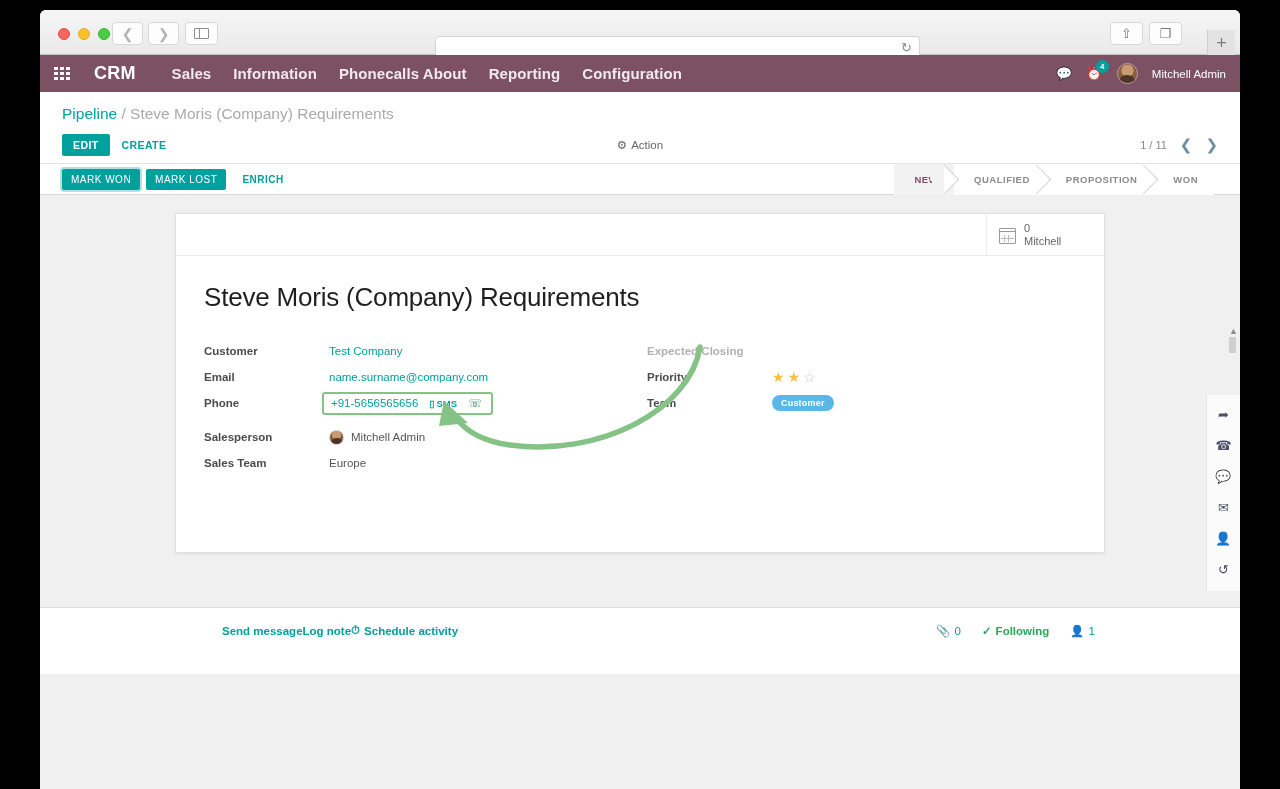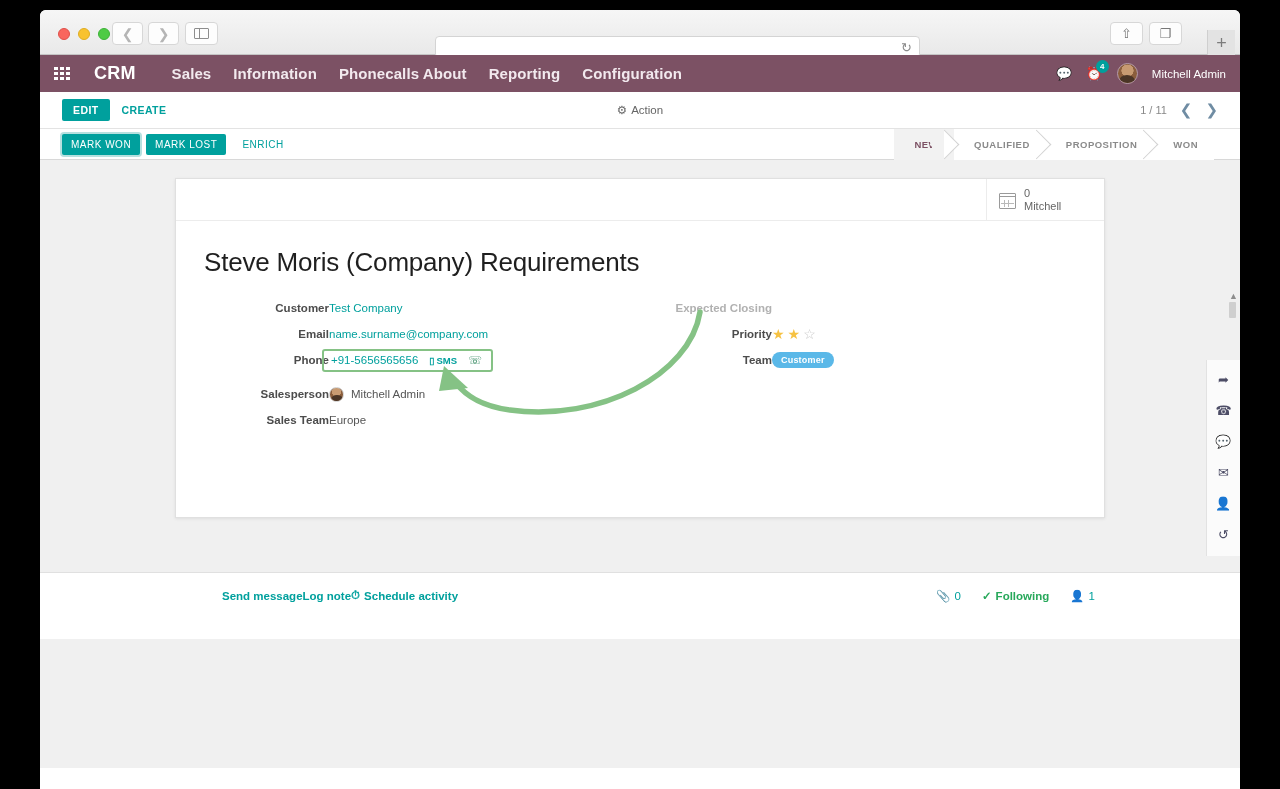--- a/index.html
+++ b/index.html
@@ -145,21 +145,21 @@
     position: relative; height: 31px; background: #fff;
     border-bottom: 1px solid #d8d8d8;
     display: flex; align-items: center; padding-left: 22px;
   }
   .btn-won, .btn-lost {
     background: #00a09d; color: #fff; font-size: 10px; font-weight: normal;
     padding: 5px 9px; border-radius: 2px; letter-spacing: .5px;
   }
   .btn-won { box-shadow: 0 0 0 2px #b6e0df; }
   .btn-lost { margin-left: 6px; }
-  .btn-enrich { color: #00a09d; font-size: 10px; font-weight: normal; margin-left: 16px; letter-spacing:.5px; }
+  .btn-enrich { color: #00a09d; font-size: 10px; font-weight: bold; margin-left: 16px; letter-spacing:.5px; }
 
   .stages { position: absolute; right: 26px; top: 0; display: flex; height: 31px; }
   .stage {
     display: flex; align-items: center; padding: 0 16px 0 20px;
     font-size: 9.5px; font-weight: bold; color: #8a8a8a;
     letter-spacing: .5px; position: relative; background: #fff;
   }
   .stage.active { background: #f2f2f2; color: #7c5164; }
   .stage:not(:last-child):after {
     content: ""; position: absolute; right: -1px; top: 5px;
@@ -203,21 +203,21 @@
       linear-gradient(to bottom, transparent 3px, #b9b9b9 3px 4px, transparent 4px);
   }
   .stat-txt { font-size: 11px; color: #666; line-height: 13px; }
 
   .form-body { padding: 26px 28px 10px 28px; }
   .rec-title { font-size: 26px; color: #1f1f1f; font-weight: 400; letter-spacing: -.2px; }
   .rec-sub { margin-top: 7px; font-size: 14px; color: #3b3b3b; }
   .rec-sub .at { color: #b5b5b5; font-size: 13px; }
   .rec-sub .pct-unit { color: #b5b5b5; }
 
-  .fields { display: flex; margin-top: 20px; text-align: right; }
+  .fields { display: flex; margin-top: 28px; }
   .col { width: 50%; }
   .col.right { padding-left: 7px; }
   .frow { display: flex; align-items: center; height: 20px; margin-bottom: 6px; }
   .frow.gap { margin-top: 14px; }
   .flabel { width: 125px; font-size: 11.5px; font-weight: bold; color: #4c4c4c; }
   .flabel.muted { color: #b1b1b1; font-weight: bold; }
   .fval { font-size: 11.5px; color: #4c4c4c; }
   .fval.link { color: #00a09d; }
   .fval.plain { color: #555; }
 
@@ -341,20 +341,25 @@
       <span class="tr-icon">💬</span>
       <span class="tr-icon">⏰
         <span class="badge">4</span>
       </span>
       <span class="avatar"></span>
       <span class="username">Mitchell Admin</span>
     </div>
   </div>
 
   <div class="cp">
+    <div class="breadcrumb">
+      <a>Pipeline</a>
+      <span>/</span>
+      <span>Steve Moris (Company) Requirements</span>
+    </div>
     <div class="cp-row">
       <span class="btn-edit">EDIT</span>
       <span class="btn-create">CREATE</span>
       <span class="action-btn">
         <span>⚙</span>
         <span>Action</span>
       </span>
       <span class="pager">
         <span>1 / 11</span>
         <span class="chev">❮</span>

